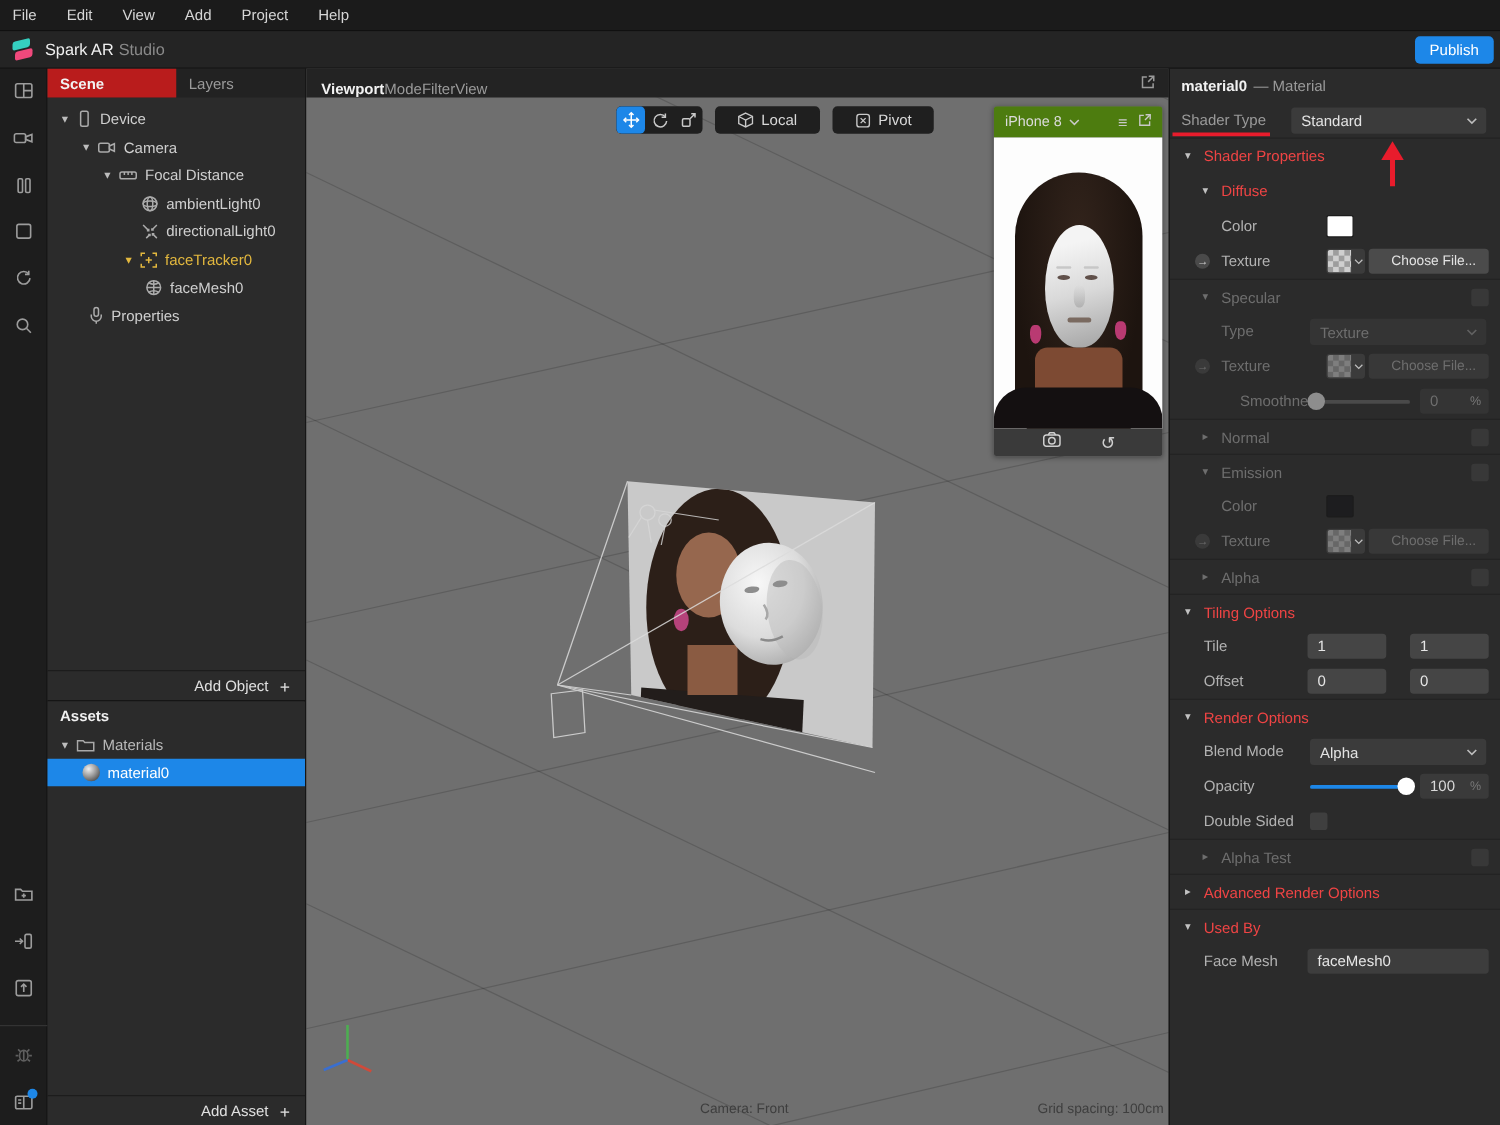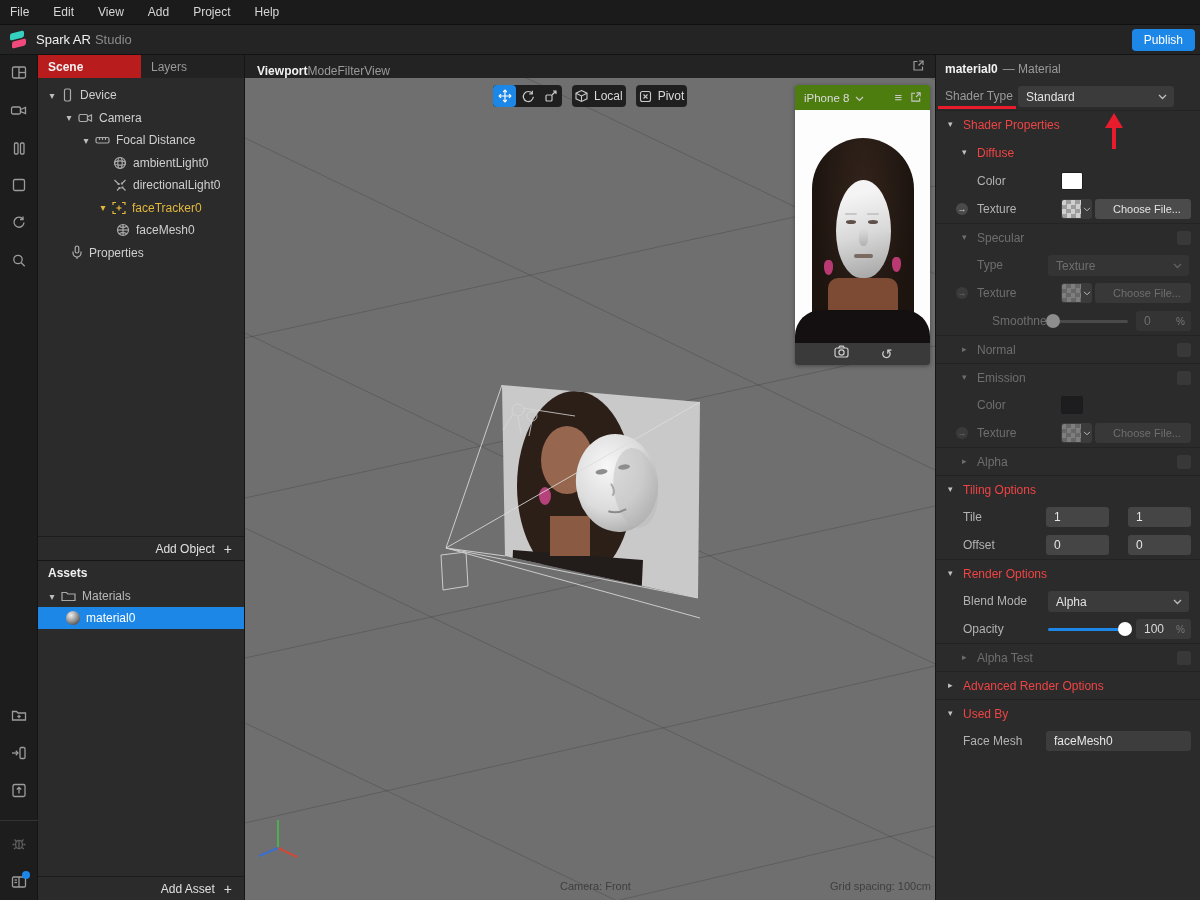--- a/index.html
+++ b/index.html
@@ -64,21 +64,21 @@
   .vp-tab.first { margin-left:12px; color:#f2f2f2; font-weight:bold; }
   .vp-pop { position:absolute; right:10px; top:4px; }
   .scene-svg { position:absolute; left:0; top:23px; }
 
   .vp-toolbar { position:absolute; left:248px; top:30px; display:flex; gap:10px; }
   .tool-group { display:flex; background:#1f1f1f; border-radius:4px; overflow:hidden; }
   .tool-btn { width:23px; height:22px; display:flex; align-items:center; justify-content:center; }
   .tool-btn.active { background:#1d87e8; border-radius:4px; }
   .tool-btn svg { stroke:#c9c9c9; fill:none; stroke-width:1.2; }
   .tool-btn.active svg { stroke:#fff; fill:none; }
-  .pill-btn { height:22px; background:#1f1f1f; border-radius:4px; display:flex; align-items:center; padding:0 3px; gap:6px;
+  .pill-btn { height:22px; background:#1f1f1f; border-radius:4px; display:flex; align-items:center; padding:0 18px; gap:6px;
               color:#d9d9d9; font-size:12px; }
   .pill-btn svg { stroke:#c9c9c9; fill:none; stroke-width:1.1; }
 
   .simulator { position:absolute; left:550px; top:30px; width:135px; height:280px; border-radius:3px; overflow:hidden;
                box-shadow:0 1px 4px rgba(0,0,0,.35); }
   .sim-header { height:25px; background:#4d7c0f; display:flex; align-items:center; color:#dcdcdc; font-size:11.5px; }
   .sim-header .devname { margin-left:9px; }
   .sim-header .chev { margin-left:6px; }
   .sim-header .chev svg, .sim-pop svg { stroke:#c9c9c9; fill:none; stroke-width:1.2; }
   .sim-header .burger { margin-left:auto; font-size:13px; color:#c9c9c9; }
@@ -530,21 +530,21 @@
   </div>
 
   <div class="inspector">
     <div class="insp-title">
       <b>material0</b>
       <span>— Material</span>
     </div>
 
     <div class="shader-row">
       <span class="lbl">Shader Type</span>
-      <div class="dd" style="left:82px;width:156px">
+      <div class="dd" style="left:97px;width:156px">
         <span>Standard</span>
         <svg width="9" height="6" viewBox="0 0 9 6">
             <polyline points="1,1 4.5,4.5 8,1"></polyline>
           </svg>
       </div>
     </div>
 
     <div class="irow">
       <span class="itri" style="left:12px">▾</span>
       <span class="hlbl" style="left:27px">Shader Properties</span>
@@ -678,20 +678,24 @@
     <div class="irow">
       <span class="plbl" style="left:27px">Opacity</span>
       <div class="slider" style="background:#1d87e8">
         <span class="knob" style="right:-4px;background:#ffffff"></span>
       </div>
       <div class="valfield">
         <span>100</span>
           <span class="pct">%</span>
       </div>
     </div>
+    <div class="irow">
+      <span class="plbl" style="left:27px">Double Sided</span>
+      <div class="checkbox" style="left:112px;right:auto"></div>
+    </div>
 
     <div class="irow sep dim">
       <span class="itri" style="left:26px">▸</span>
       <span class="hlbl" style="left:41px">Alpha Test</span>
       <div class="checkbox"></div>
     </div>
 
     <div class="irow sep">
       <span class="itri" style="left:12px">▸</span>
       <span class="hlbl" style="left:27px">Advanced Render Options</span>

